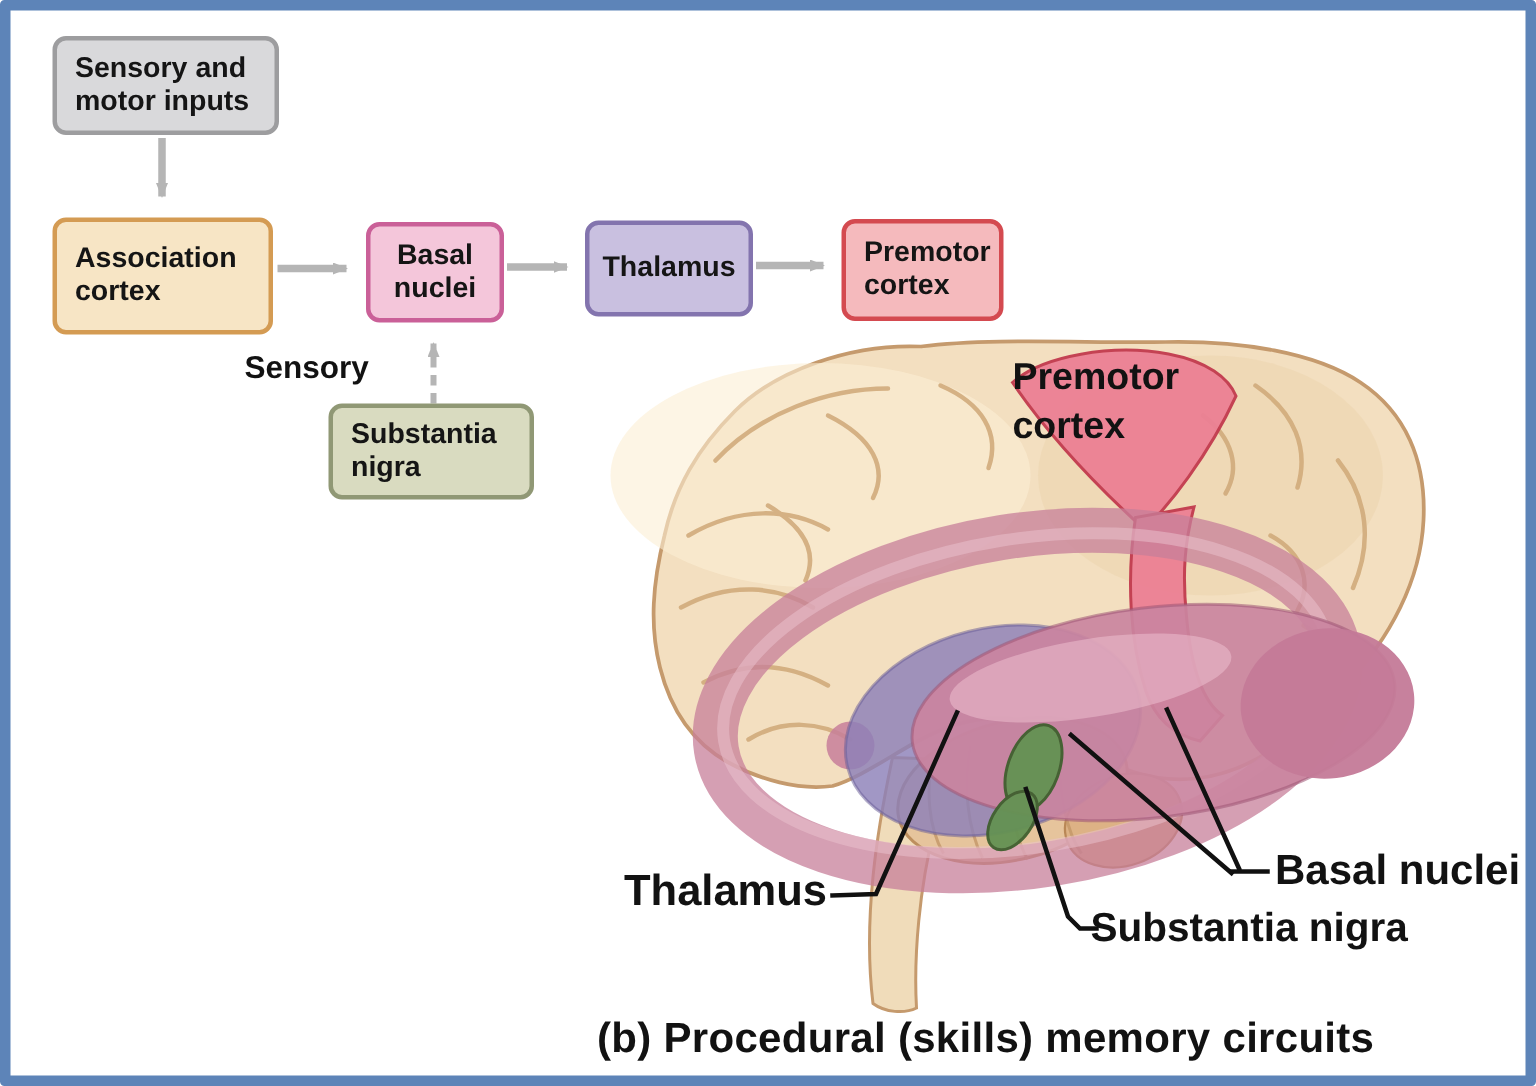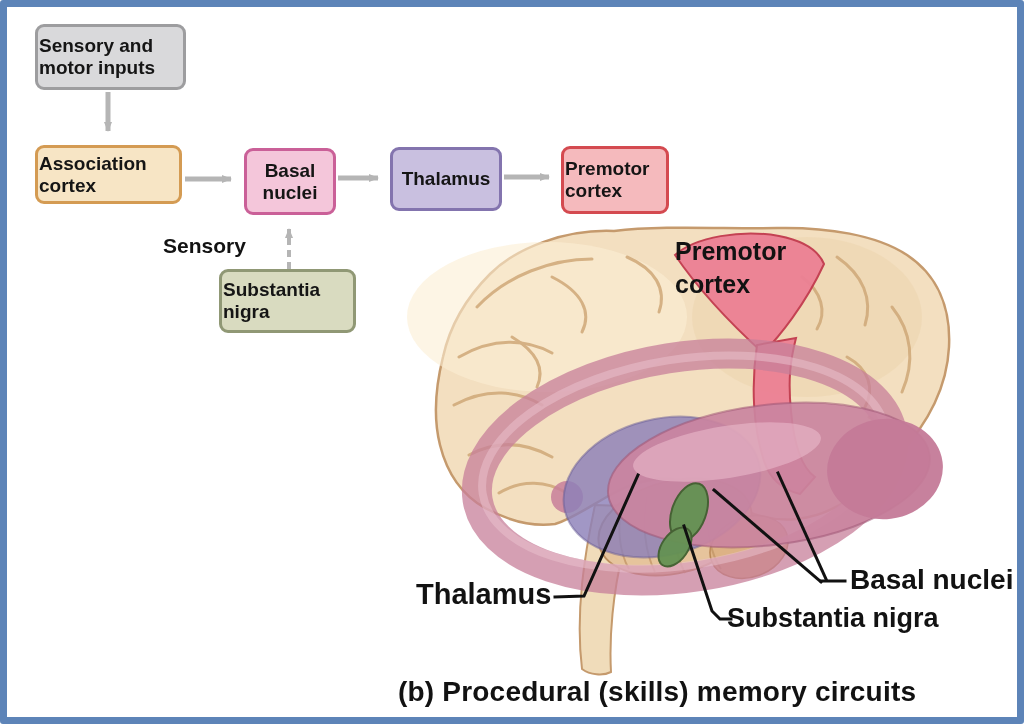--- a/index.html
+++ b/index.html
@@ -5,25 +5,25 @@
   html,body{margin:0;padding:0;background:#fff;}
   .frame{
     position:relative;width:1024px;height:724px;box-sizing:border-box;
     border:7px solid #5d84b8;border-radius:3px;background:#ffffff;
     font-family:"Liberation Sans",sans-serif;overflow:hidden;
   }
   .layer{position:absolute;left:0;top:0;}
   .fc-box{
     position:absolute;box-sizing:border-box;border-radius:9px;border:3px solid;
     font-weight:bold;font-size:19px;line-height:22px;color:#151515;
-    padding:6px 8px 6px 1px;display:flex;align-items:center;
+    padding:6px 8px 6px 12px;display:flex;align-items:center;
   }
   .fc-box .lbl{display:block;}
   .box-sensory{left:28px;top:17px;width:151px;height:66px;background:#d9d9db;border-color:#9d9d9f;}
-  .box-association{left:28px;top:138px;width:147px;height:59px;background:#f7e5c5;border-color:#d49b53;}
+  .box-association{left:28px;top:138px;width:147px;height:78px;background:#f7e5c5;border-color:#d49b53;}
   .box-basal{left:237px;top:141px;width:92px;height:67px;background:#f4c6da;border-color:#ca6098;justify-content:center;text-align:center;padding:6px;}
   .box-thalamus{left:383px;top:140px;width:112px;height:64px;background:#c9c0e0;border-color:#8374ae;justify-content:center;text-align:center;padding:6px;}
   .box-premotor{left:554px;top:139px;width:108px;height:68px;background:#f5babd;border-color:#d44a50;}
   .box-substantia{left:212px;top:262px;width:137px;height:64px;background:#d9dbc0;border-color:#909875;}
   .free-label{position:absolute;font-weight:bold;color:#121212;white-space:nowrap;}
   .dopamine-label{left:156px;top:227px;font-size:21px;}
   .premotor-brain-label{left:668px;top:228px;font-size:25px;line-height:33px;white-space:normal;width:140px;}
   .thalamus-brain-label{left:409px;top:571px;font-size:29px;}
   .basal-brain-label{left:843px;top:557px;font-size:28px;}
   .substantia-brain-label{left:720px;top:596px;font-size:27px;}

